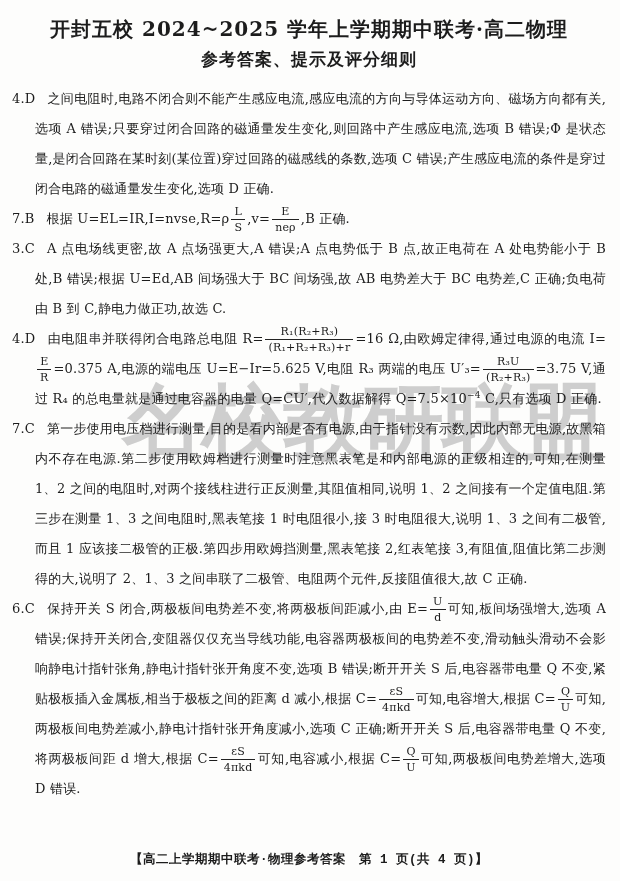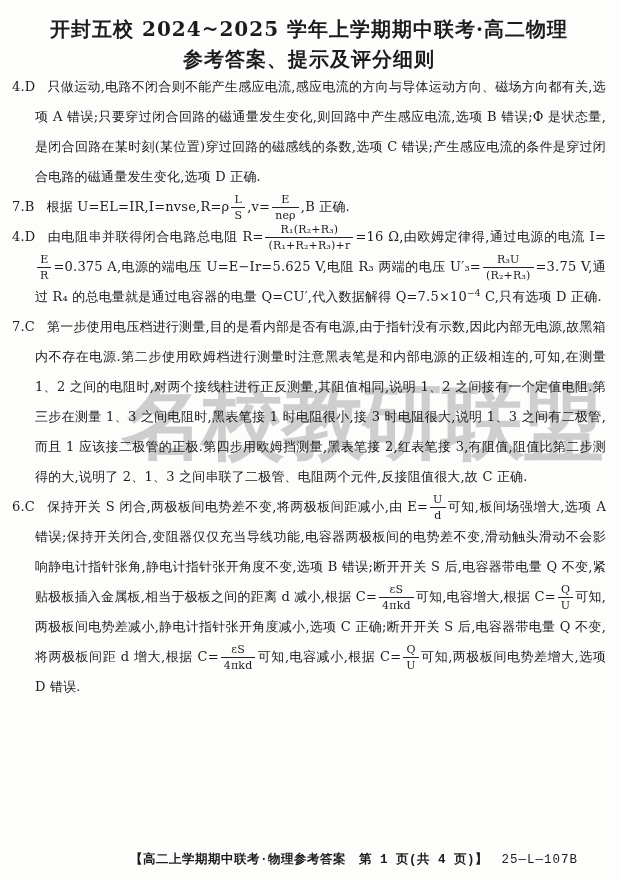--- a/index.html
+++ b/index.html
@@ -20,28 +20,28 @@
     font-size:82px;
     font-weight:700;
     font-family:"DejaVu Serif","Liberation Serif",serif;
     color:#8f8f8f;
     opacity:0.42;
     white-space:nowrap;
     letter-spacing:-2px;
     pointer-events:none;
     z-index:0;
   }
-  .header{position:relative;z-index:1;text-align:center;}
+  .header{position:relative;z-index:1;text-align:center;margin-bottom:12px;}
   .title{
     font-size:20px;font-weight:700;letter-spacing:1px;
     line-height:30px;
   }
   .subtitle{
     font-family:"DejaVu Sans","Liberation Sans",sans-serif;
-    font-size:20px;font-weight:700;letter-spacing:1px;
+    font-size:17px;font-weight:700;letter-spacing:1px;
     line-height:26px;margin-top:2px;
   }
   .answers{position:relative;z-index:1;}
   .answer-item{
     font-size:13px;
     line-height:30px;
     text-align:justify;
     padding-left:23px;
     text-indent:-23px;
     letter-spacing:0.2px;
@@ -90,25 +90,25 @@
 <div class="page">
 
   <div class="watermark">名校教研联盟</div>
 
   <div class="header">
     <div class="title">开封五校 2024~2025 学年上学期期中联考·高二物理</div>
     <div class="subtitle">参考答案、提示及评分细则</div>
   </div>
 
   <div class="answers">
-      <div class="answer-item"><span class="answer-number">4.D</span><span>只做运动,电路不闭合则不能产生感应电流,感应电流的方向与导体运动方向、磁场方向都有关,选项 A 错误;只要穿过闭合回路的磁通量发生变化,则回路中产生感应电流,选项 B 错误;Φ 是状态量,是闭合回路在某时刻(某位置)穿过回路的磁感线的条数,选项 C 错误;产生感应电流的条件是穿过闭合电路的磁通量发生变化,选项 D 正确.</span></div>
+      <div class="answer-item"><span class="answer-number">4.D</span><span>之间电阻时,电路不闭合则不能产生感应电流,感应电流的方向与导体运动方向、磁场方向都有关,选项 A 错误;只要穿过闭合回路的磁通量发生变化,则回路中产生感应电流,选项 B 错误;Φ 是状态量,是闭合回路在某时刻(某位置)穿过回路的磁感线的条数,选项 C 错误;产生感应电流的条件是穿过闭合电路的磁通量发生变化,选项 D 正确.</span></div>
       <div class="answer-item"><span class="answer-number">7.B</span><span>根据 U=EL=IR,I=nvse,R=ρ<span class="frac"><span class="num">L</span><span class="den">S</span></span>,v=<span class="frac"><span class="num">E</span><span class="den">neρ</span></span>,B 正确.</span></div>
+      <div class="answer-item"><span class="answer-number">3.C</span><span>A 点电场线更密,故 A 点场强更大,A 错误;A 点电势低于 B 点,故正电荷在 A 处电势能小于 B 处,B 错误;根据 U=Ed,AB 间场强大于 BC 间场强,故 AB 电势差大于 BC 电势差,C 正确;负电荷由 B 到 C,静电力做正功,故选 C.</span></div>
       <div class="answer-item"><span class="answer-number">4.D</span><span>由电阻串并联得闭合电路总电阻 R=<span class="frac"><span class="num">R₁(R₂+R₃)</span><span class="den">(R₁+R₂+R₃)+r</span></span>=16 Ω,由欧姆定律得,通过电源的电流 I=<span class="frac"><span class="num">E</span><span class="den">R</span></span>=0.375 A,电源的端电压 U=E−Ir=5.625 V,电阻 R₃ 两端的电压 U′₃=<span class="frac"><span class="num">R₃U</span><span class="den">(R₂+R₃)</span></span>=3.75 V,通过 R₄ 的总电量就是通过电容器的电量 Q=CU′,代入数据解得 Q=7.5×10<sup class="exp">−4</sup> C,只有选项 D 正确.</span></div>
       <div class="answer-item"><span class="answer-number">7.C</span><span>第一步使用电压档进行测量,目的是看内部是否有电源,由于指针没有示数,因此内部无电源,故黑箱内不存在电源.第二步使用欧姆档进行测量时注意黑表笔是和内部电源的正级相连的,可知,在测量 1、2 之间的电阻时,对两个接线柱进行正反测量,其阻值相同,说明 1、2 之间接有一个定值电阻.第三步在测量 1、3 之间电阻时,黑表笔接 1 时电阻很小,接 3 时电阻很大,说明 1、3 之间有二极管,而且 1 应该接二极管的正极.第四步用欧姆挡测量,黑表笔接 2,红表笔接 3,有阻值,阻值比第二步测得的大,说明了 2、1、3 之间串联了二极管、电阻两个元件,反接阻值很大,故 C 正确.</span></div>
       <div class="answer-item"><span class="answer-number">6.C</span><span>保持开关 S 闭合,两极板间电势差不变,将两极板间距减小,由 E=<span class="frac"><span class="num">U</span><span class="den">d</span></span>可知,板间场强增大,选项 A 错误;保持开关闭合,变阻器仅仅充当导线功能,电容器两极板间的电势差不变,滑动触头滑动不会影响静电计指针张角,静电计指针张开角度不变,选项 B 错误;断开开关 S 后,电容器带电量 Q 不变,紧贴极板插入金属板,相当于极板之间的距离 d 减小,根据 C=<span class="frac"><span class="num">εS</span><span class="den">4πkd</span></span>可知,电容增大,根据 C=<span class="frac"><span class="num">Q</span><span class="den">U</span></span>可知,两极板间电势差减小,静电计指针张开角度减小,选项 C 正确;断开开关 S 后,电容器带电量 Q 不变,将两极板间距 d 增大,根据 C=<span class="frac"><span class="num">εS</span><span class="den">4πkd</span></span>可知,电容减小,根据 C=<span class="frac"><span class="num">Q</span><span class="den">U</span></span>可知,两极板间电势差增大,选项 D 错误.</span></div>
     </div>
 
   <div class="footer">
     <span class="footer-caption">【高二上学期期中联考·物理参考答案　第 1 页(共 4 页)】</span>
-    <span class="paper-code">25—L—107B</span>
   </div>
 
 </div>
 
 </body></html>

